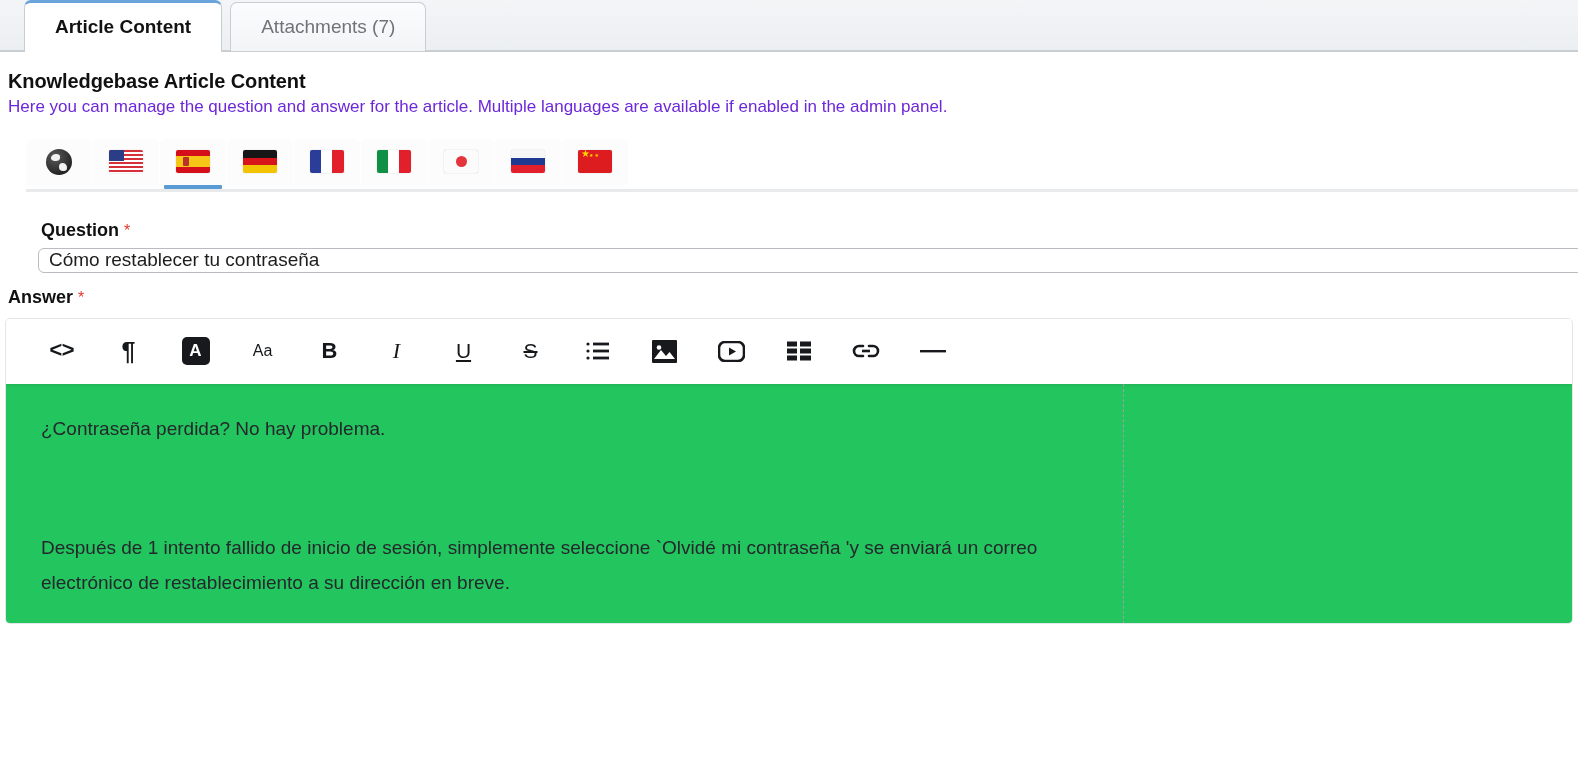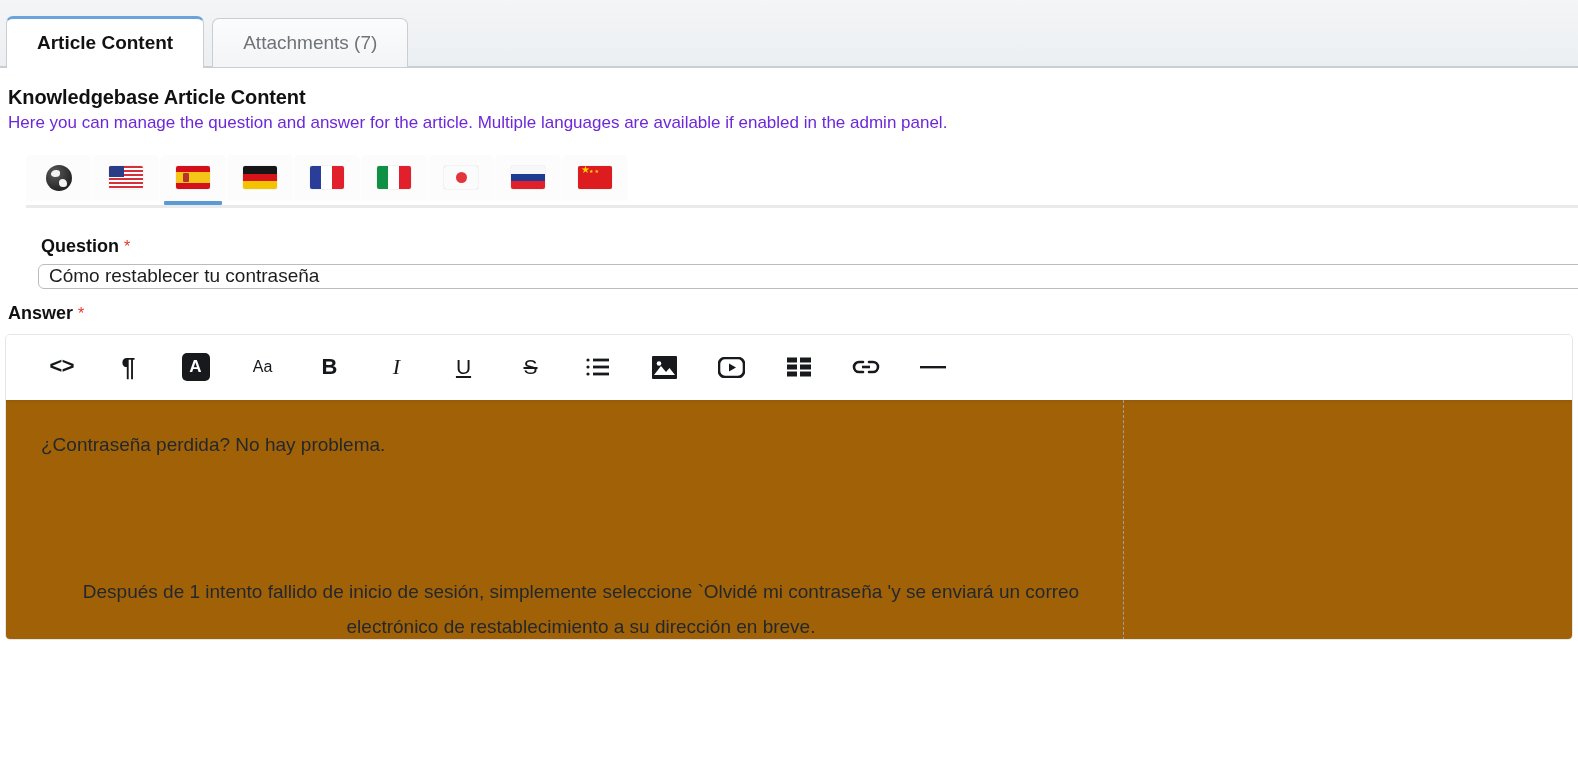--- a/index.html
+++ b/index.html
@@ -12,25 +12,25 @@
     height: 774px;
     font-family: "Liberation Sans", sans-serif;
     color: #1a1a1a;
     overflow: hidden;
     position: relative;
   }
 
   
   .tabstrip {
     position: relative;
-    height: 68px;
+    height: 52px;
     background: linear-gradient(to bottom, #f3f5f7 0%, #eceff1 100%);
     border-bottom: 1px solid #c9ced3;
     box-sizing: border-box;
-    padding-left: 6px;
+    padding-left: 24px;
     display: flex;
     align-items: flex-end;
   }
   .tabstrip::after {
     content: "";
     position: absolute;
     left: 0; right: 0; bottom: 0;
     height: 1px;
     background: #c9ced3;
   }
@@ -274,21 +274,21 @@
     display: flex;
     align-items: center;
     justify-content: center;
     font-size: 17px;
     font-weight: bold;
   }
   .icon-svg { display:block; }
 
   .editor-body {
     position: relative;
-    background: #a16207;
+    background: #22c55e;
     height: 240px;
     padding: 20px 0 0 0;
   }
   .editor-body::before {
     content: "";
     position: absolute;
     left: 0; right: 0; top: 0;
     height: 6px;
     background: linear-gradient(to bottom, rgba(0,0,0,0.035), rgba(0,0,0,0));
     pointer-events: none;
@@ -302,21 +302,21 @@
   }
   .editor-p {
     font-size: 19px;
     color: #24282c;
     line-height: 1.85;
     margin: 0;
     padding: 0 22px 0 35px;
     max-width: 1080px;
   }
   .editor-p.first { margin-top: 7px; }
-  .editor-p.second { margin-top: 112px; text-align: center; }
+  .editor-p.second { margin-top: 84px; }
 </style>
 </head>
 <body>
 
 <div class="tabstrip">
   <div class="tab active">
     <span>Article Content</span>
   </div>
   <div class="tab">
     <span>Attachments (7)</span>

